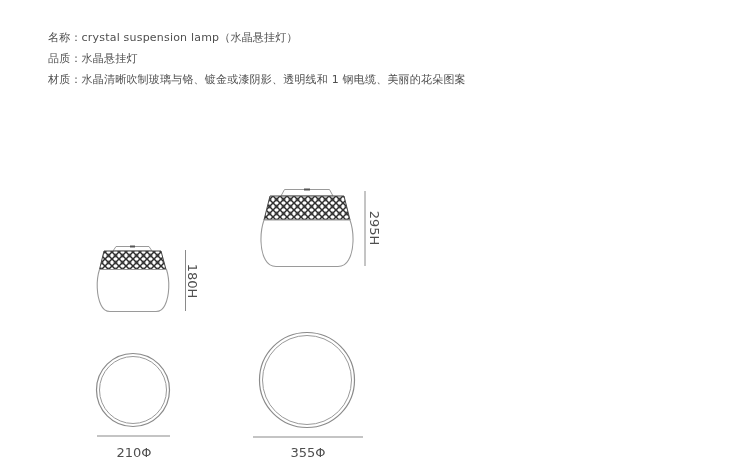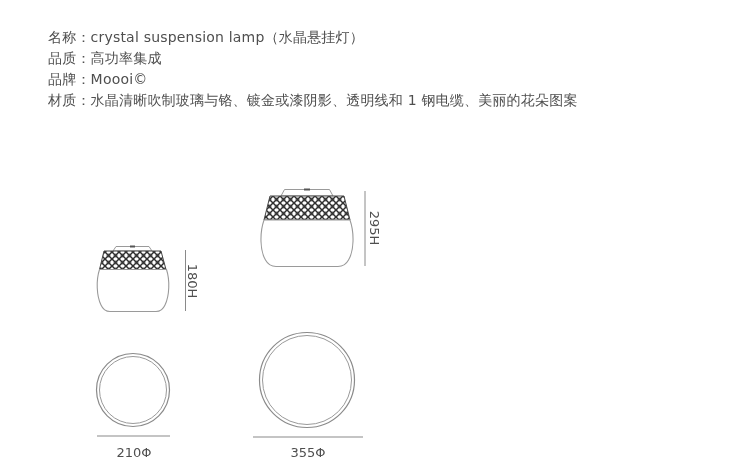--- a/index.html
+++ b/index.html
@@ -8,43 +8,42 @@
     width:750px;height:471px;
     background:#ffffff;
     overflow:hidden;
     font-family:"DejaVu Sans","Liberation Sans",sans-serif;
   }
   .specs{
     position:absolute;
     left:48px;top:27px;
     width:560px;
     color:#4f4f4f;
-    font-size:14px;
+    font-size:11px;
     line-height:21px;
     letter-spacing:0.2px;
   }
   .specs .spec-line{white-space:nowrap;}
   .drawing{
     position:absolute;left:0;top:0;width:750px;height:471px;
   }
   .dim-label{
     font-family:"DejaVu Sans","Liberation Sans",sans-serif;
     font-size:13px;
     fill:#4f4f4f;
   }
 </style>
 </head>
 <body>
 
 <div class="page">
 
   <div class="specs">
     <div class="spec-line">名称：crystal suspension lamp（水晶悬挂灯）</div>
-    <div class="spec-line">品质：高功率集成</div>
-    <div class="spec-line">品牌：Moooi©</div>
+    <div class="spec-line">品质：水晶悬挂灯</div>
     <div class="spec-line">材质：水晶清晰吹制玻璃与铬、镀金或漆阴影、透明线和 1 钢电缆、美丽的花朵图案</div>
   </div>
 
   <svg class="drawing" viewBox="0 0 750 471" xmlns="http://www.w3.org/2000/svg">
     <defs>
       <pattern id="crystalPat" patternUnits="userSpaceOnUse" width="7" height="7">
         <rect width="7" height="7" fill="#ffffff"></rect>
         <path d="M0,0 L7,7 M7,0 L0,7" stroke="#2f2f2f" stroke-width="1.5" fill="none"></path>
         <circle cx="3.5" cy="3.5" r="1.4" fill="none" stroke="#2f2f2f" stroke-width="0.9"></circle>
       </pattern>

